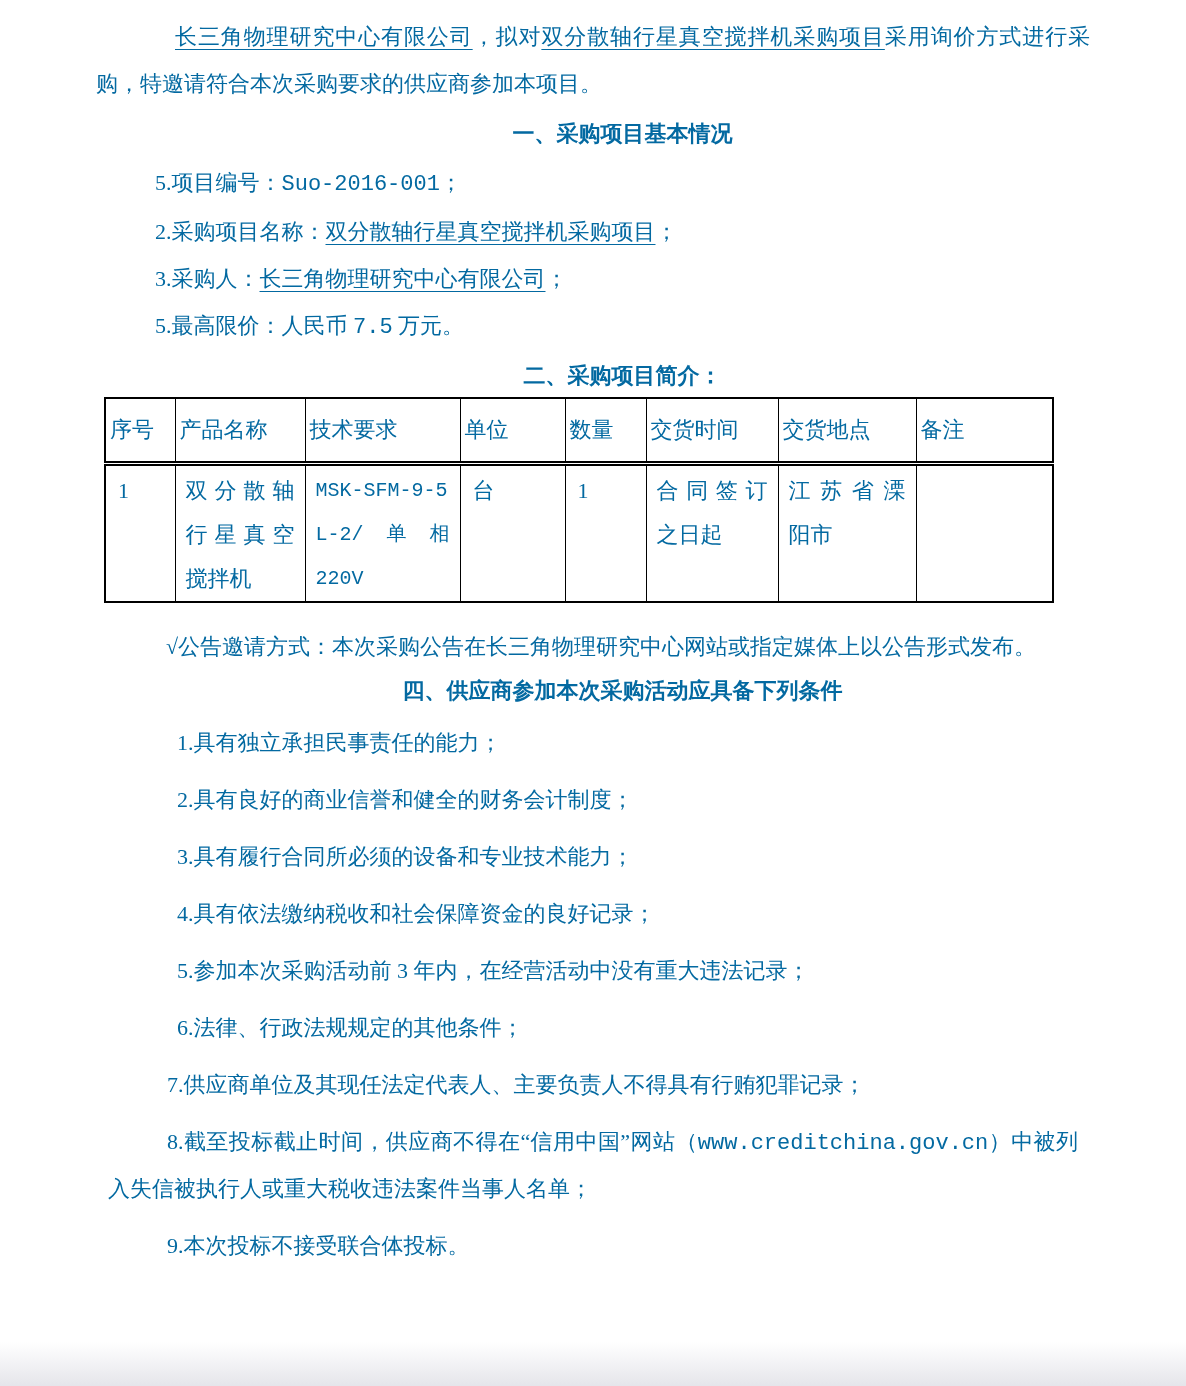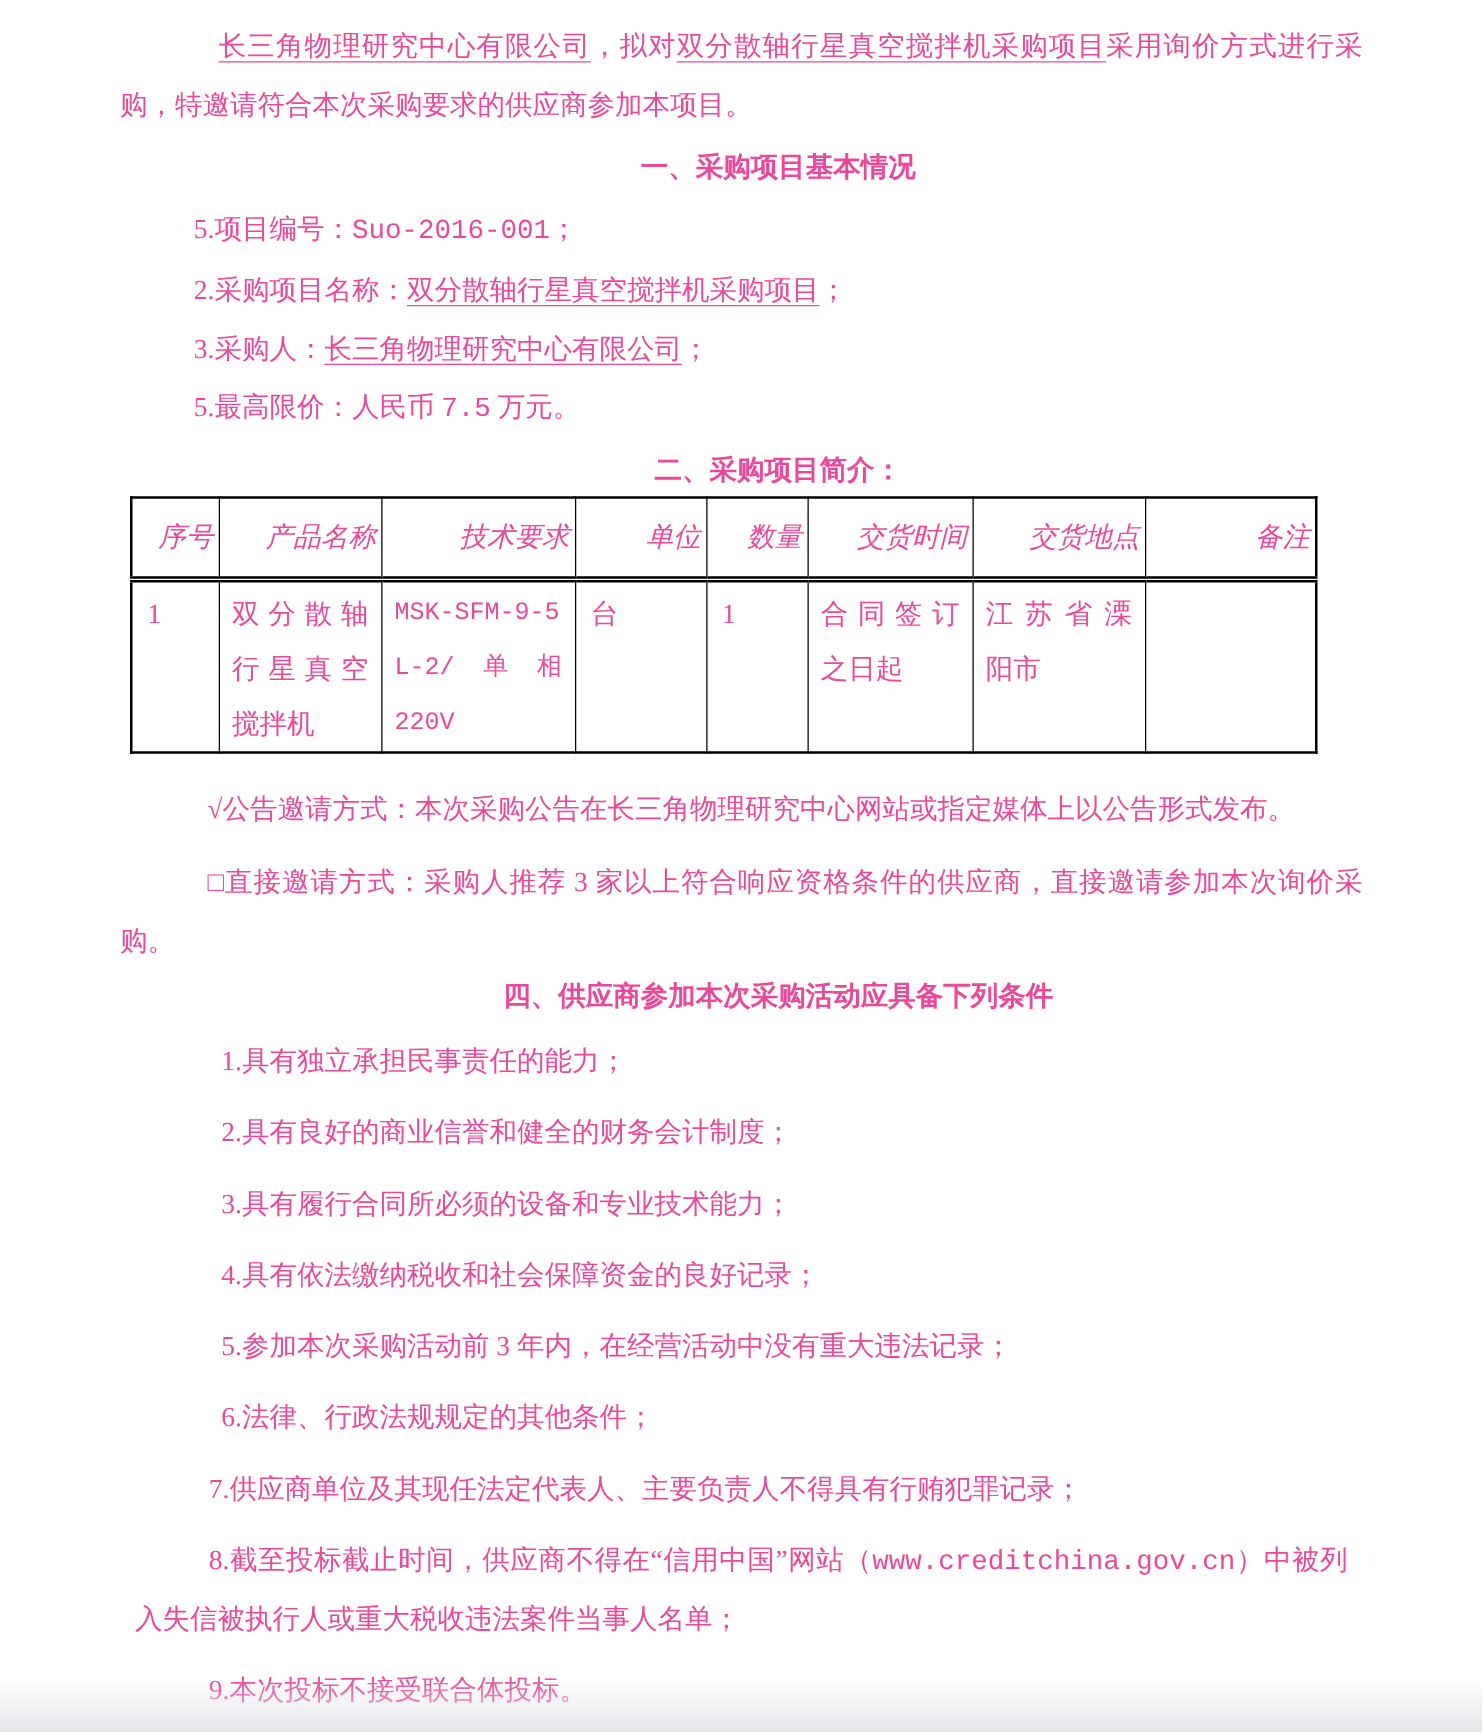--- a/index.html
+++ b/index.html
@@ -7,21 +7,21 @@
     position: relative;
     width: 1186px;
     height: 1386px;
     margin: 0 auto;
     background: #ffffff;
     box-sizing: border-box;
     padding: 13px 96px 0 96px;
     overflow: hidden;
     font-family: "Liberation Serif", "DejaVu Serif", serif;
     font-size: 22px;
-    color: #ec4899;
+    color: #0369a1;
   }
   
   .page::after {
     content: "";
     position: absolute;
     left: 0; right: 0; bottom: 0;
     height: 44px;
     background: linear-gradient(to bottom, rgba(232,232,236,0) 0%, rgba(226,226,232,0.9) 100%);
     pointer-events: none;
   }
@@ -64,25 +64,24 @@
     table-layout: fixed;
     width: 948px;
     margin: 4px 0 0 8px;
     font-size: 22px;
   }
   table.spec { border: 2px solid #000; }
   table.spec th, table.spec td { border: 1px solid #000; box-sizing: border-box; }
   table.spec thead th {
     height: 48px;
     font-weight: normal;
-    text-align: right;
+    text-align: left;
     vertical-align: middle;
     border-bottom: 5px double #000;
     padding: 16px 4px;
-    font-style: italic;
   }
   table.spec tbody td {
     vertical-align: top;
     line-height: 44px;
     padding: 3px 10px 0 10px;
     height: 134px;
   }
   td.c-seq  { padding-left: 12px !important; }
   td.c-unit { padding-left: 12px !important; }
   td.c-qty  { padding-left: 12px !important; }
@@ -160,21 +159,20 @@
         </td>
         <td>
           <div class="cell-line"></div>
         </td>
       </tr>
     </tbody>
   </table>
 
 
   <p class="para ind-inv">√公告邀请方式：本次采购公告在长三角物理研究中心网站或指定媒体上以公告形式发布。</p>
-  <p class="para ind-inv2">□直接邀请方式：采购人推荐 3 家以上符合响应资格条件的供应商，直接邀请参加本次询价采购。</p>
 
   <p class="heading h4">四、供应商参加本次采购活动应具备下列条件</p>
 
   <p class="cond ind-c16">1.具有独立承担民事责任的能力；</p>
   <p class="cond ind-c16">2.具有良好的商业信誉和健全的财务会计制度；</p>
   <p class="cond ind-c16">3.具有履行合同所必须的设备和专业技术能力；</p>
   <p class="cond ind-c16">4.具有依法缴纳税收和社会保障资金的良好记录；</p>
   <p class="cond ind-c16">5.参加本次采购活动前 3 年内，在经营活动中没有重大违法记录；</p>
   <p class="cond ind-c16">6.法律、行政法规规定的其他条件；</p>
   <p class="cond ind-c79">7.供应商单位及其现任法定代表人、主要负责人不得具有行贿犯罪记录；</p>

